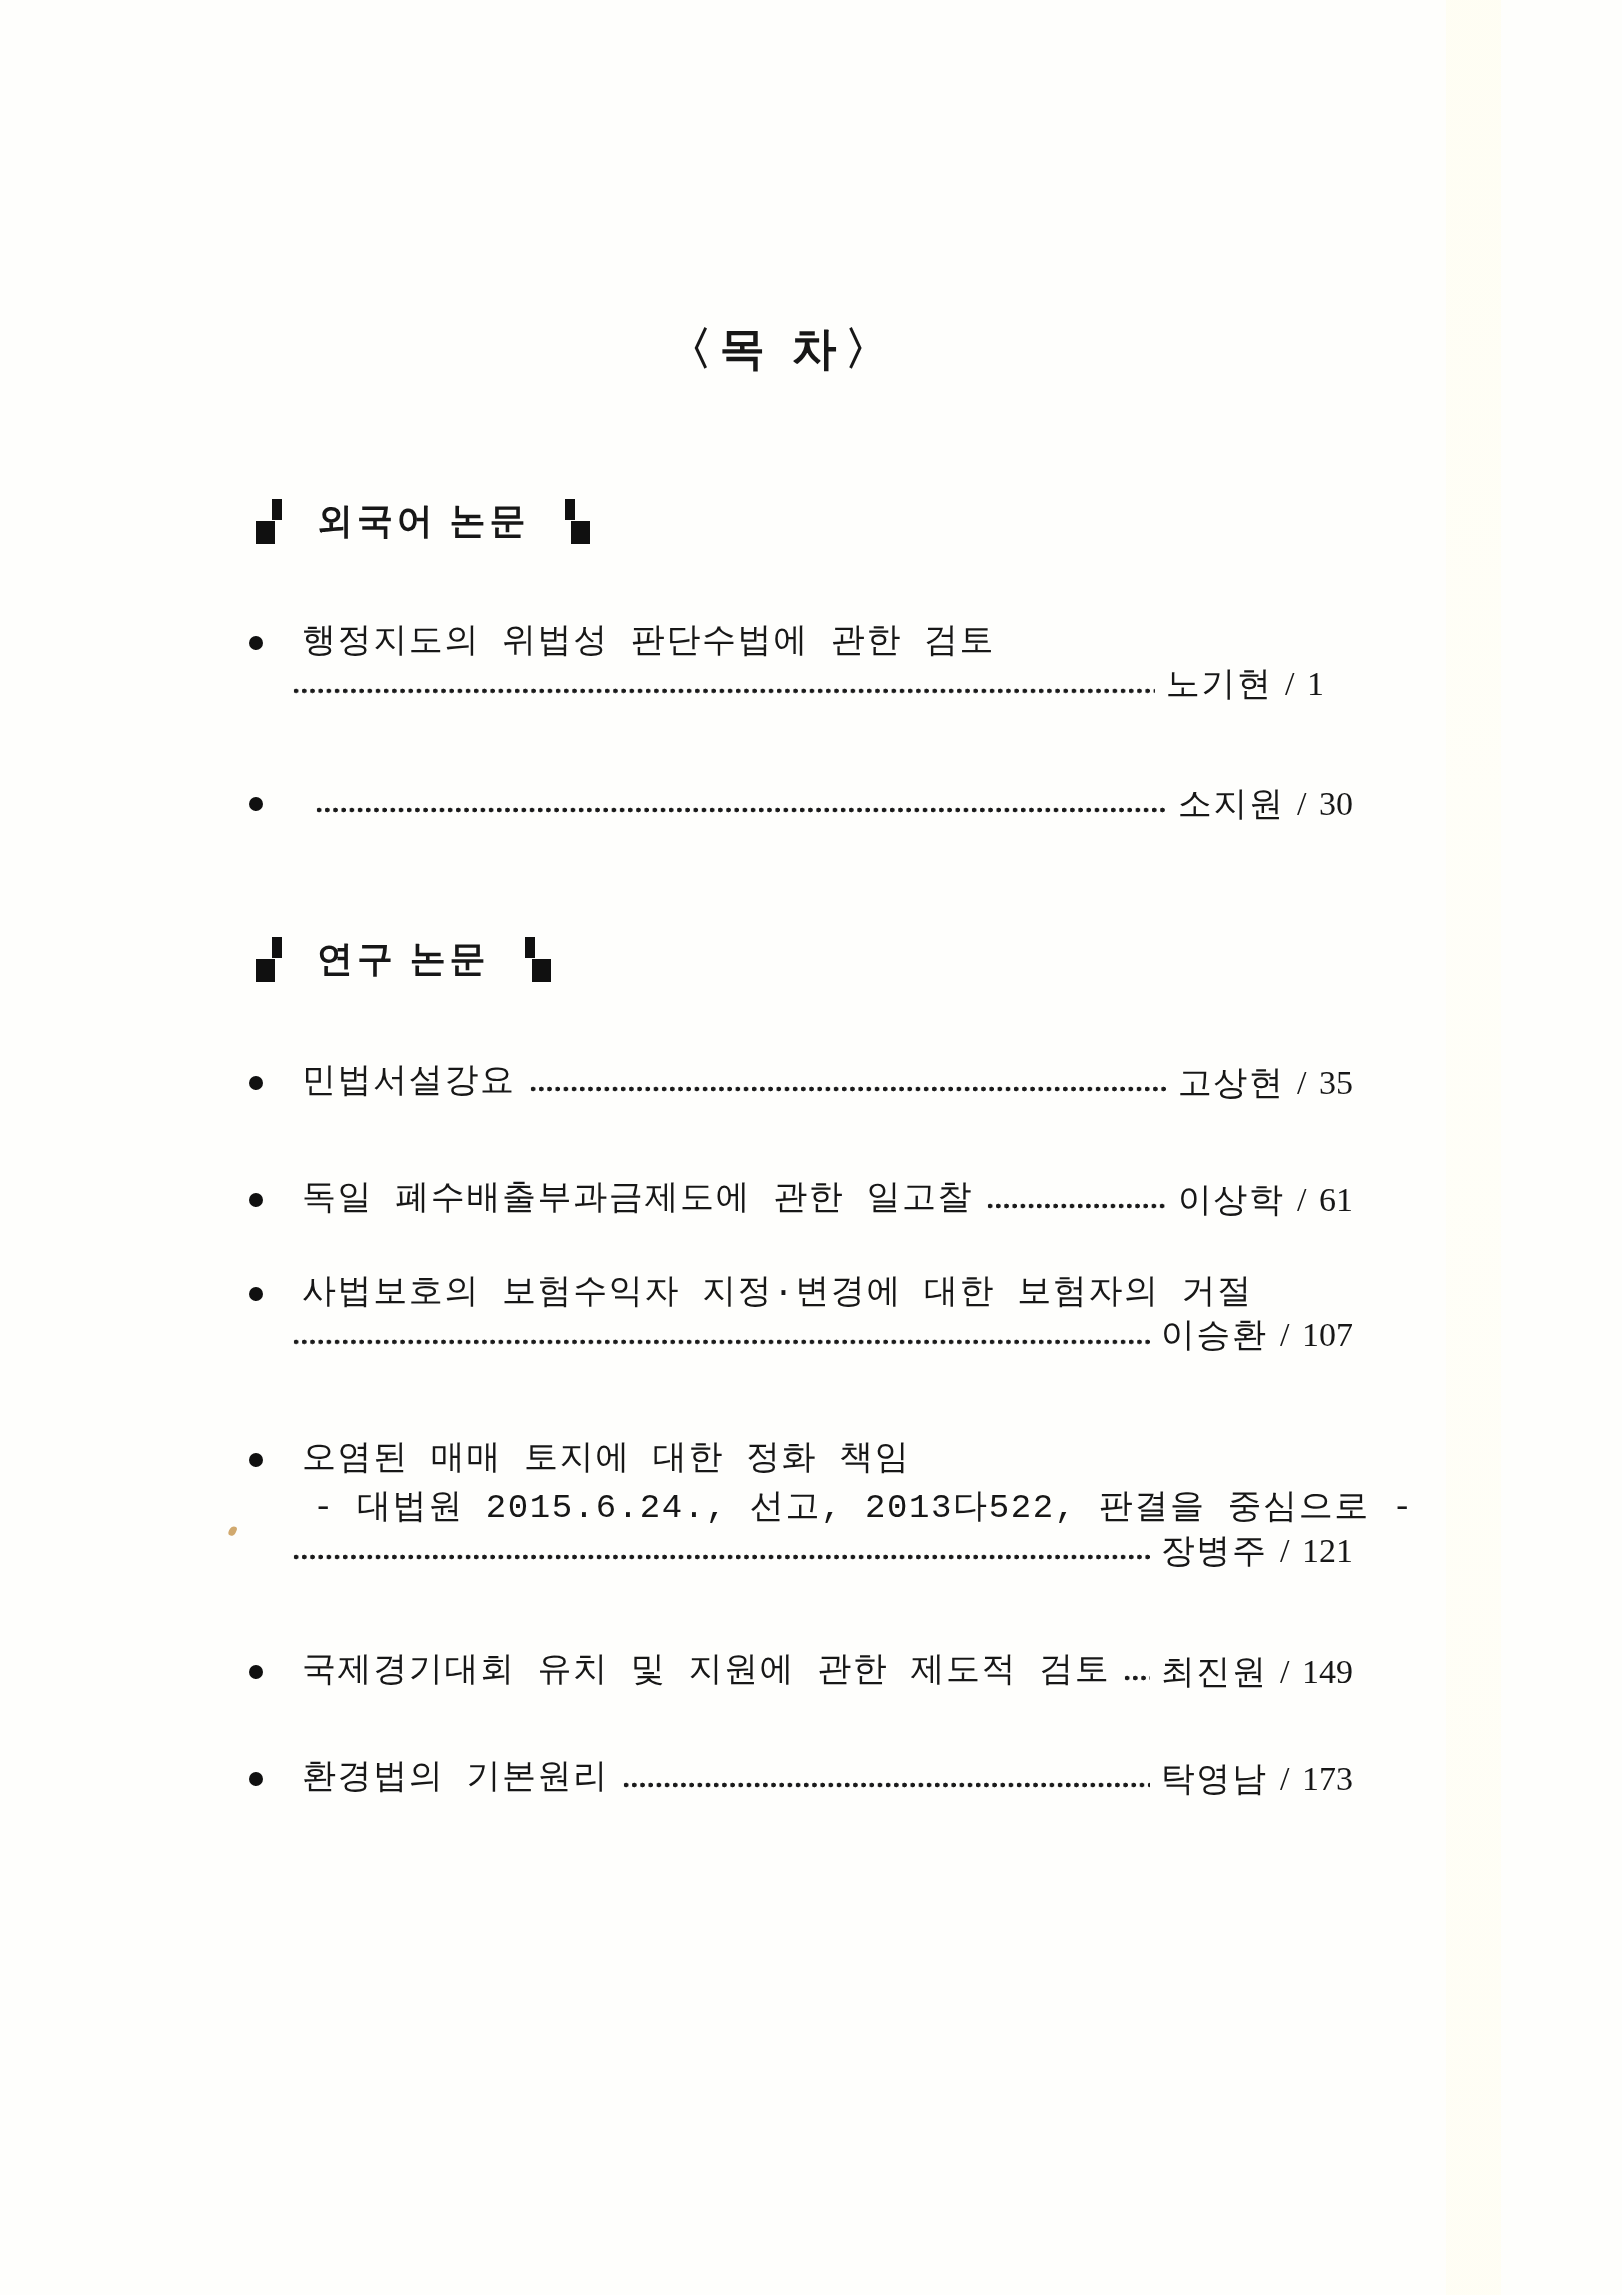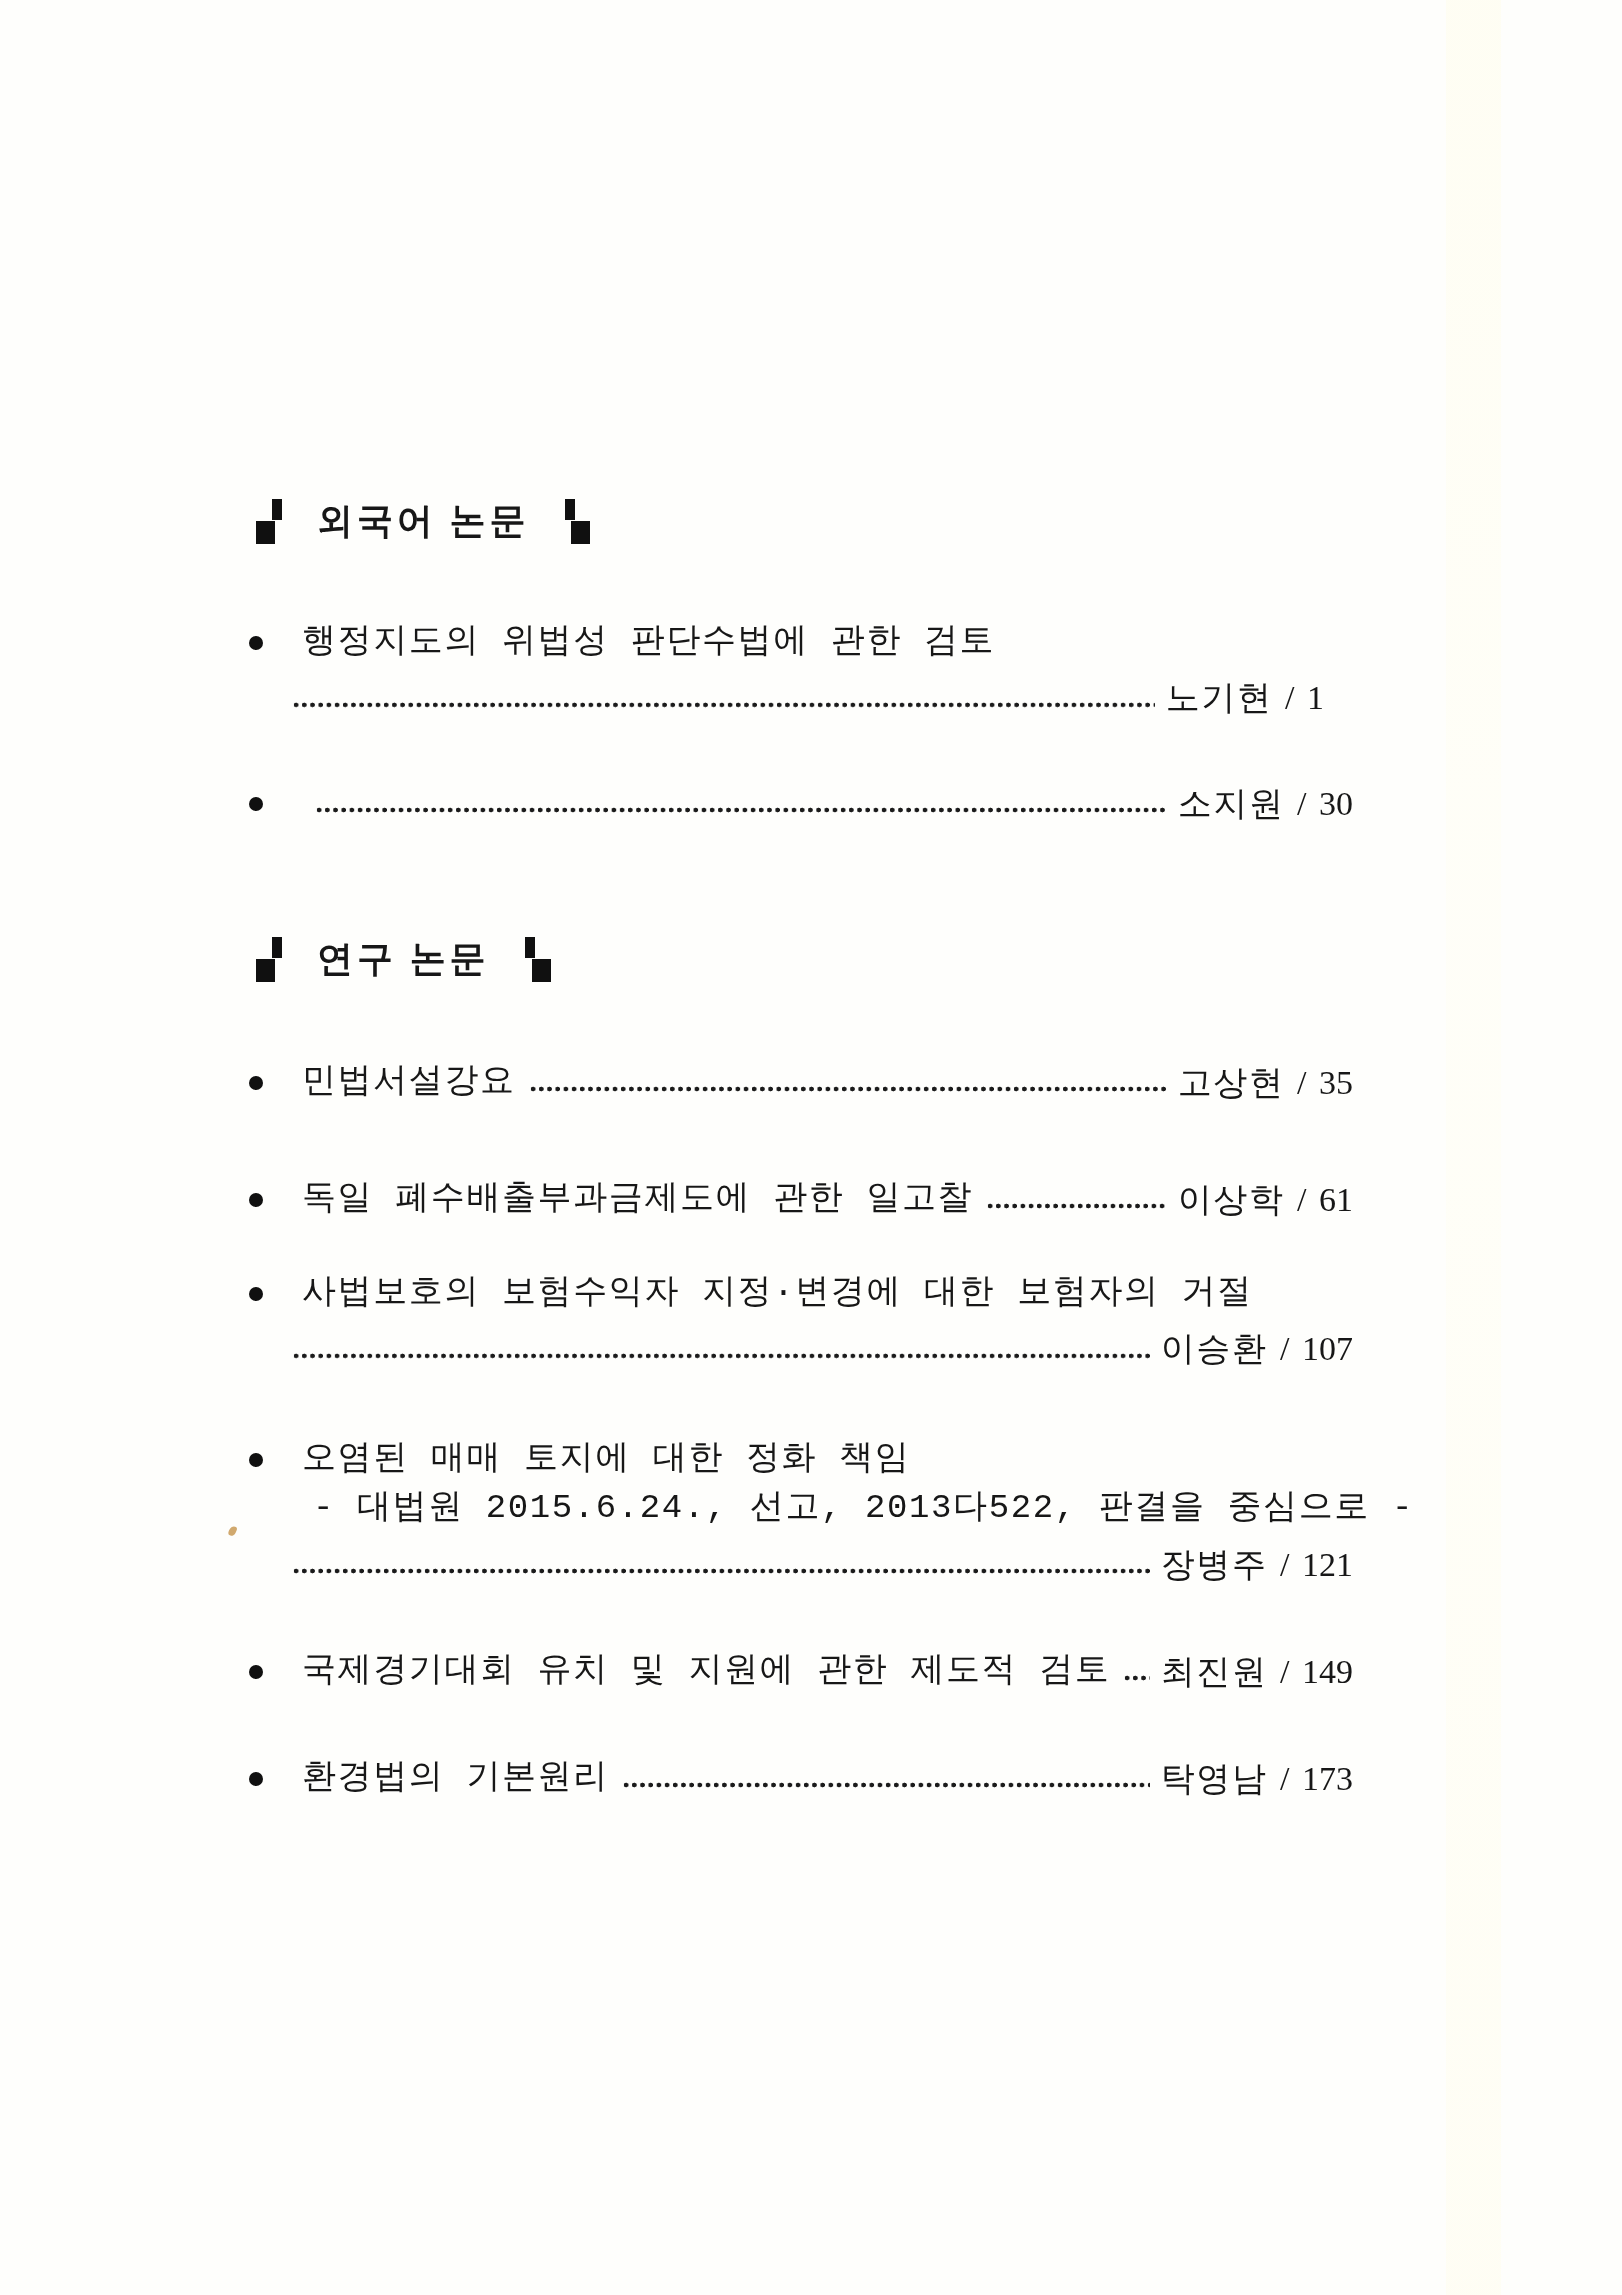--- a/index.html
+++ b/index.html
@@ -114,21 +114,20 @@
     white-space: nowrap;
     font-family: Liberation Mono, monospace;
   }
   .esub {
     margin-top: 7.8px;
     padding-left: 64px;
   }
   .line2 {
     display: flex;
     align-items: center;
-    margin-top: 14px;
     padding-left: 44px;
     white-space: nowrap;
   }
   .leader {
     flex: 1 1 auto;
     height: 7.8px;
     align-self: center;
     position: relative;
     top: 6.3px;
     margin: 0 11px 0 14px;
@@ -141,20 +140,21 @@
   .author { letter-spacing: 1.6px; }
   .slash  { margin: 0 12.5px; }
 </style>
 </head>
 <body>
 
 <div class="page">
   <div class="scan-band"></div>
   <div class="speck"></div>
 
+  <div class="doc-title">〈목 차〉</div>
 
   <div class="section-header s0">
     <span class="bracket left">
         <span class="b1"></span>
         <span class="b2"></span>
       </span>
     <span>외국어 논문</span>
     <span class="bracket right">
         <span class="b1"></span>
         <span class="b2"></span>

